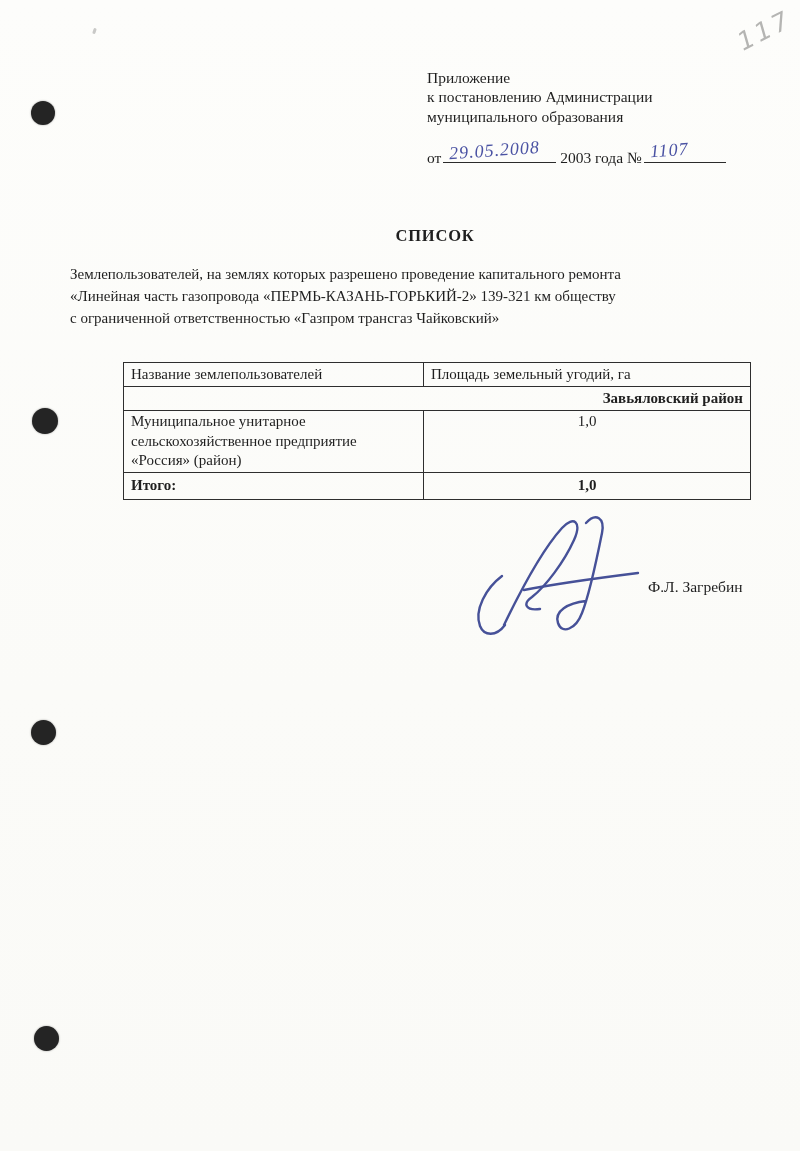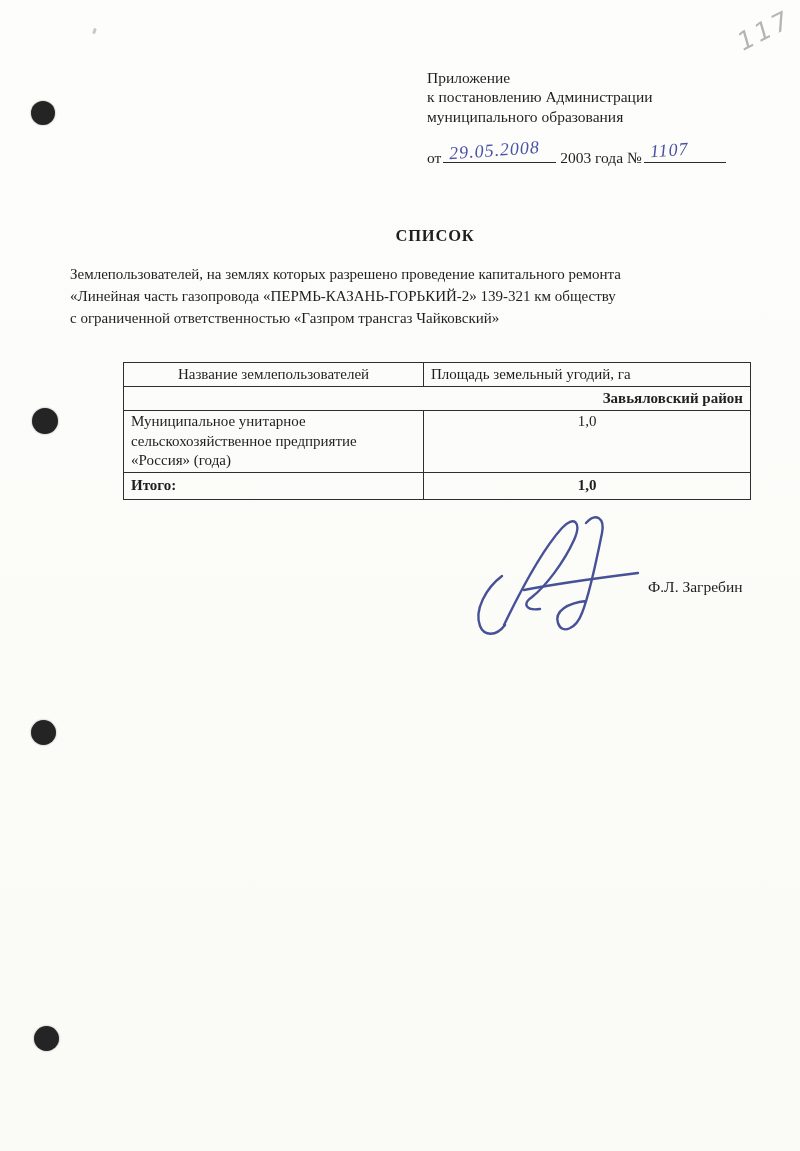--- a/index.html
+++ b/index.html
@@ -42,21 +42,21 @@
     position:absolute;left:70px;top:263px;width:730px;
     text-align:left;font-size:15px;line-height:22px;
   }
   .intro .line{display:block;}
   table.landtbl{
     position:absolute;left:123px;top:362px;width:628px;
     border-collapse:collapse;font-size:15px;
     border:1.5px solid #2e2e2e;
   }
   table.landtbl td{border:1px solid #2e2e2e;padding:1px 7px;}
-  table.landtbl .hrow td{height:21px;text-align:center;}
+  table.landtbl .hrow td{height:21px;}
   table.landtbl .grow td{height:21px;text-align:right;font-weight:bold;}
   table.landtbl .drow td{height:58px;vertical-align:top;line-height:19.5px;}
   table.landtbl .trow td{height:24px;font-weight:bold;margin-top:12px;}
   .c-area{text-align:center;width:312px;}
   .nameline{display:block;}
   .sig-pos{position:absolute;left:133px;top:556px;font-size:15.5px;line-height:21.5px;}
   .sig-pos .line{display:block;}
   .sig-name{position:absolute;left:648px;top:578px;font-size:15.5px;}
   .sig-svg{position:absolute;left:466px;top:512px;}
   .speck{position:absolute;left:93px;top:28px;width:3px;height:6px;background:#c9c9c7;transform:rotate(20deg);border-radius:2px;}
@@ -98,21 +98,21 @@
         <td>Название  землепользователей</td>
         <td class="c-area" style="text-align:left;">Площадь земельный угодий, га</td>
       </tr>
       <tr class="grow">
         <td colspan="2">Завьяловский район</td>
       </tr>
       <tr class="drow">
         <td>
           <span class="nameline">Муниципальное унитарное</span>
           <span class="nameline">сельскохозяйственное предприятие</span>
-          <span class="nameline">«Россия» (года)</span>
+          <span class="nameline">«Россия» (район)</span>
         </td>
         <td class="c-area">1,0</td>
       </tr>
       <tr class="trow">
         <td>Итого:</td>
         <td class="c-area">1,0</td>
       </tr>
     </tbody>
   </table>
 

